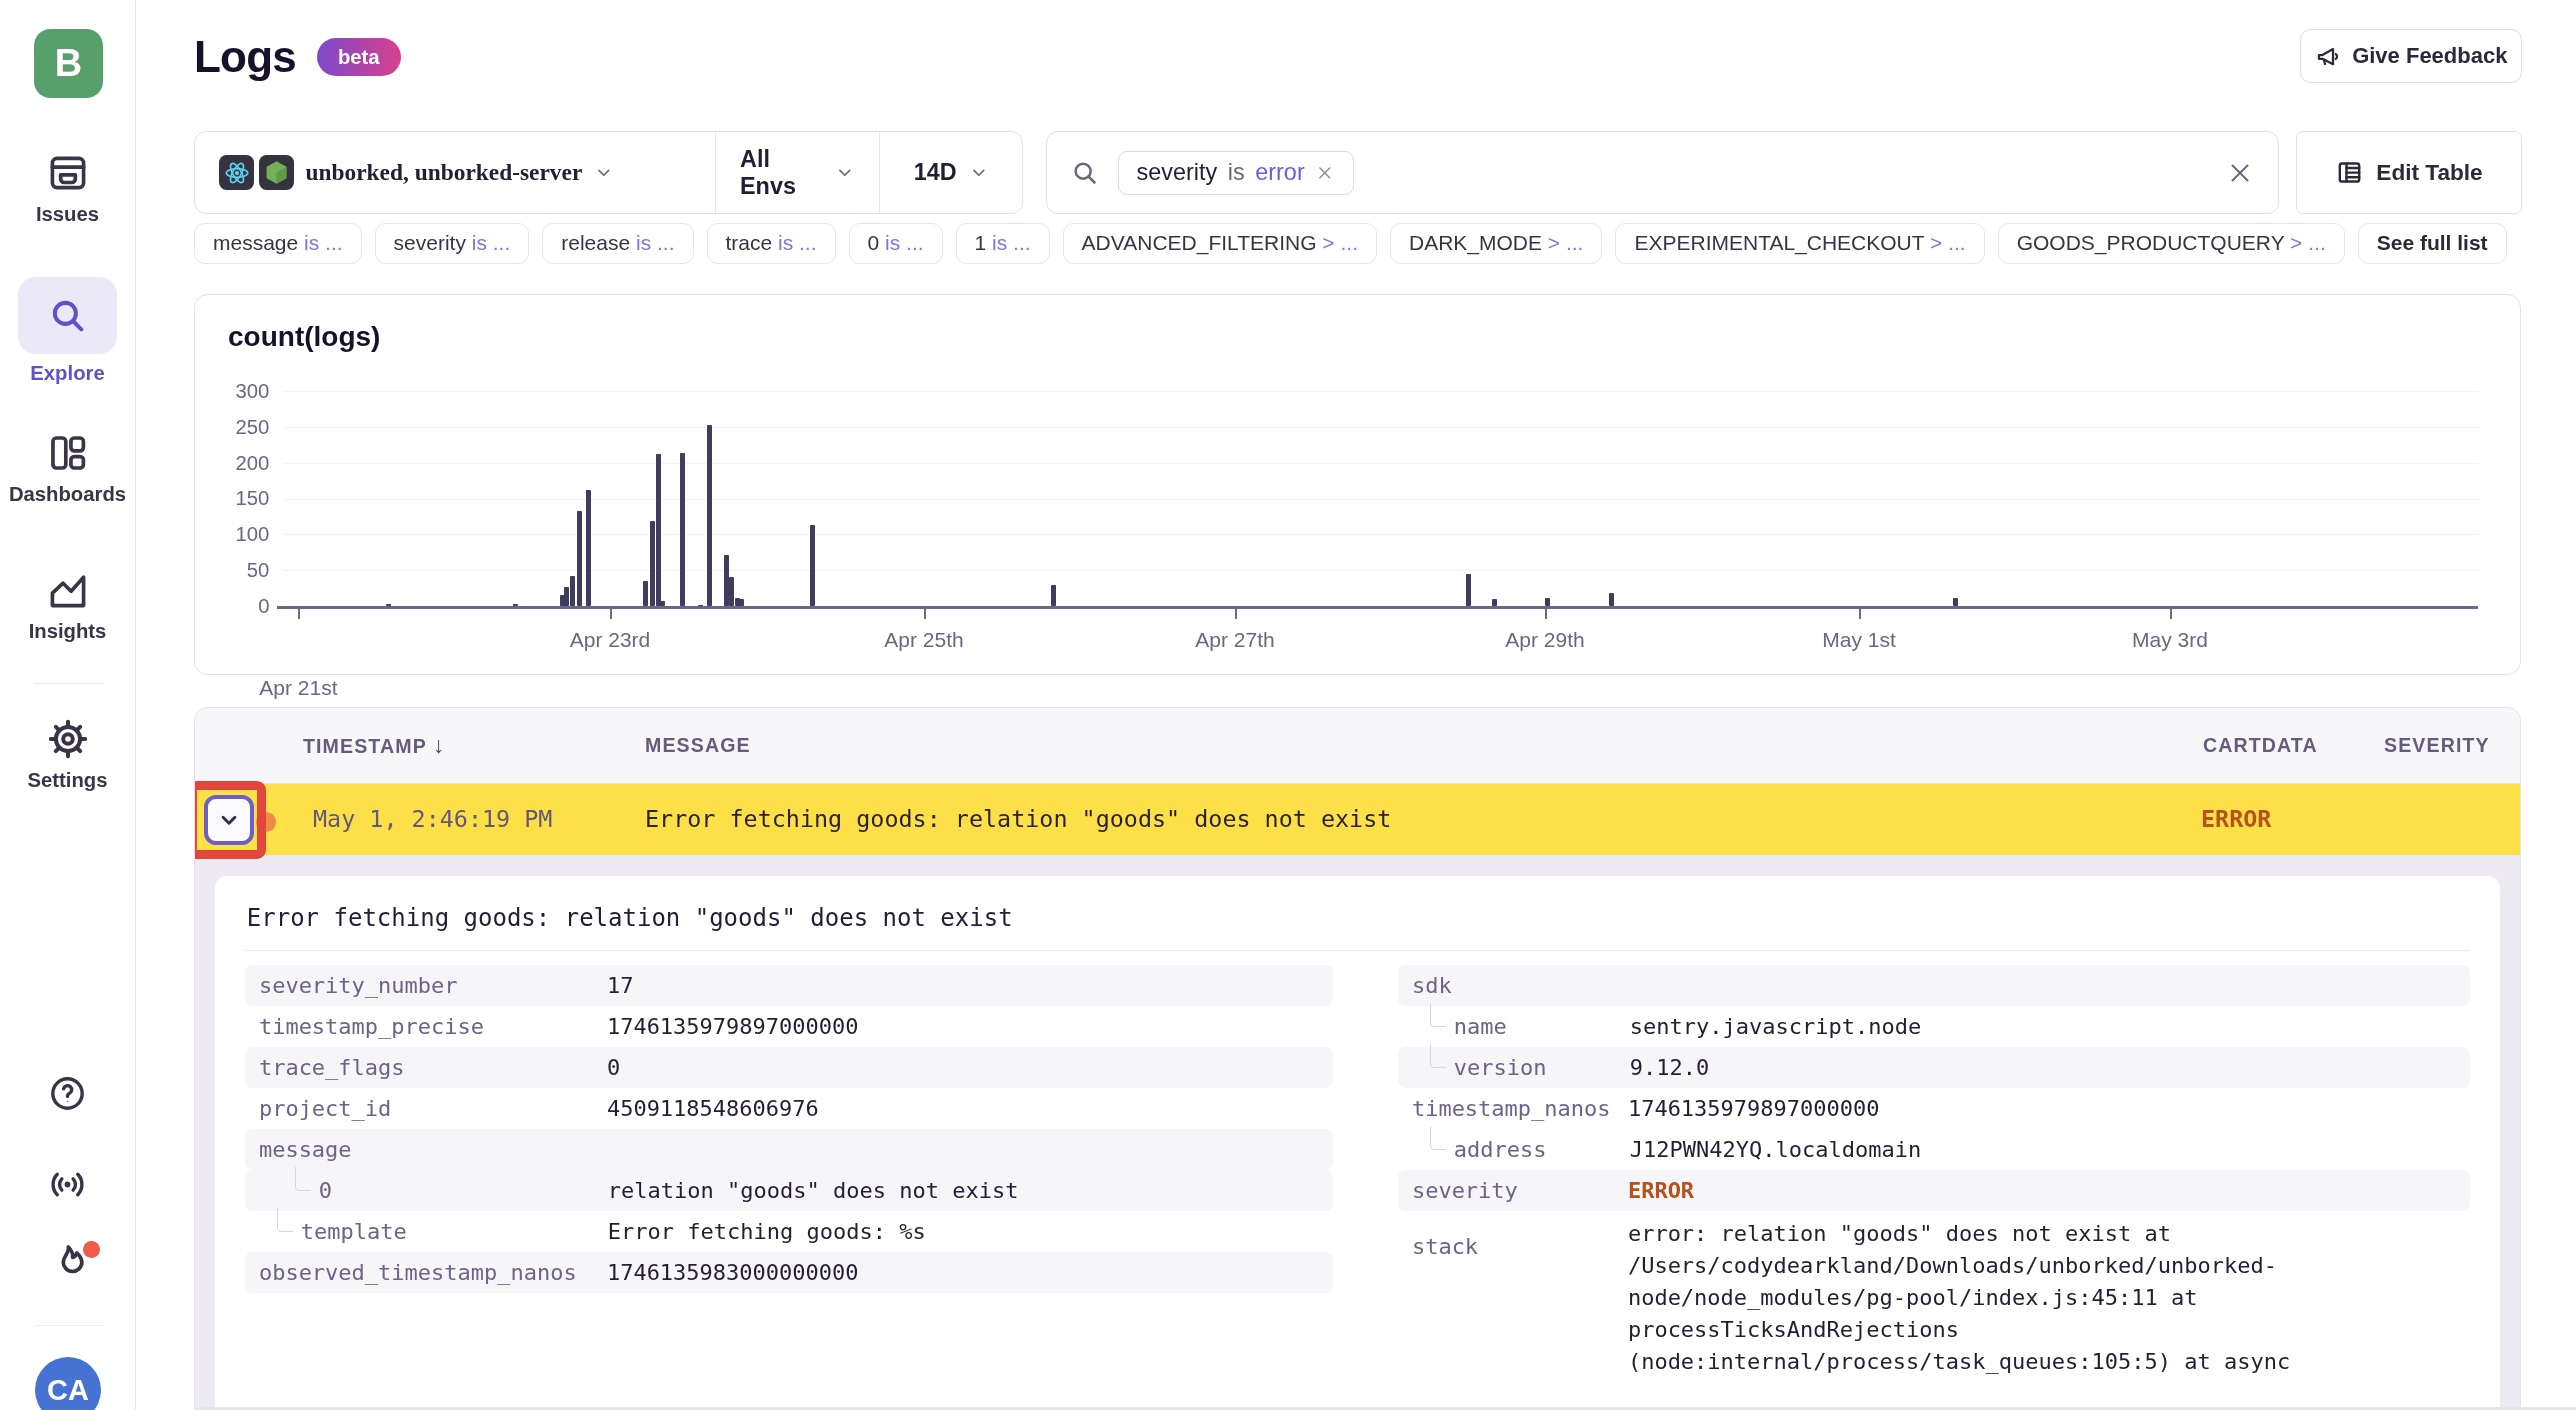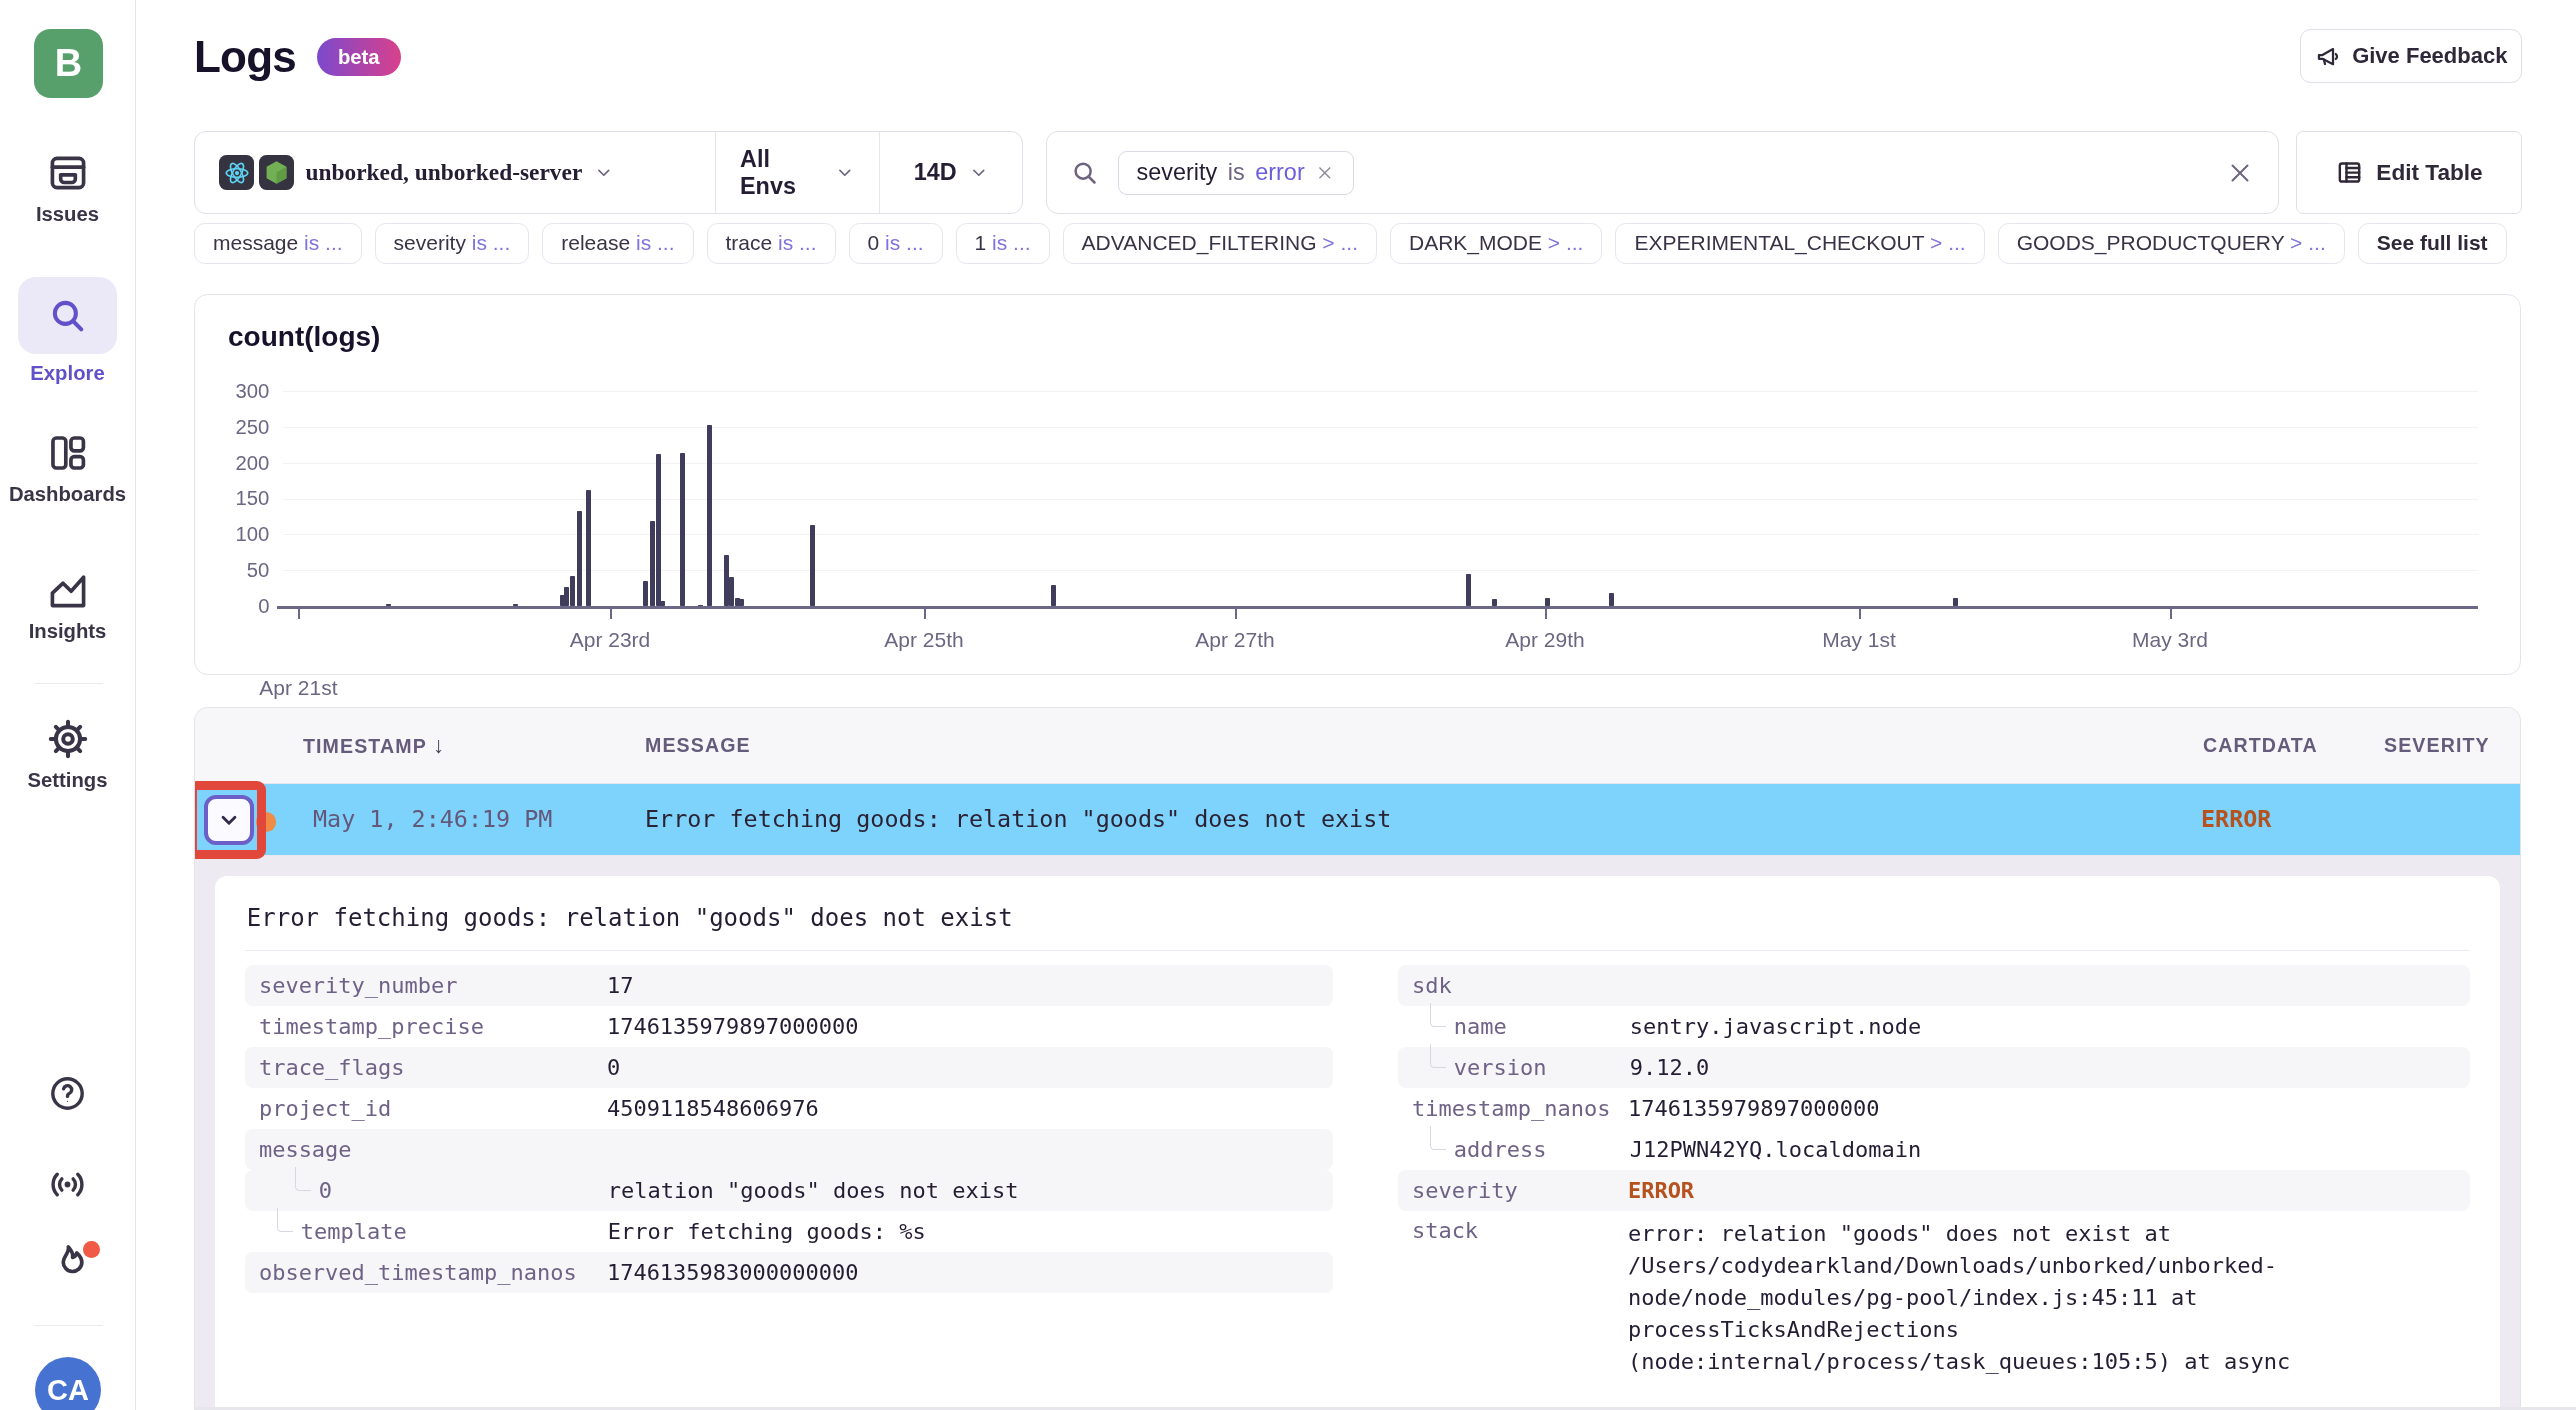--- a/index.html
+++ b/index.html
@@ -64,21 +64,21 @@
   .ylab{position:absolute;right:calc(100% + 13.6px);font-size:20.3px;color:#6c6682;width:60px;text-align:right;}
   .xtick{position:absolute;top:100%;width:1.5px;height:10.6px;background:#6b6787;margin-top:1.5px;}
   .xlab{position:absolute;top:calc(100% + 21px);transform:translateX(-50%);font-size:21px;color:#6c6682;}
 
   
   .table-card{position:absolute;left:194px;top:707px;width:2327px;height:710px;border:1.5px solid #e5e2ea;border-radius:13.6px 13.6px 0 0;
               overflow:hidden;background:#edebf1;box-sizing:border-box;}
   .thead{position:relative;height:75px;background:#f7f6f9;border-bottom:1.5px solid #e7e4ed;}
   .th{position:absolute;top:0;line-height:75px;font-size:19.6px;font-weight:bold;color:#655b7b;letter-spacing:1.1px;cursor:pointer;}
   .th .arrow{color:#4a4158;font-size:22.6px;letter-spacing:0;}
-  .trow{position:relative;height:71px;background:#7dd3fc;border-bottom:1.5px solid #e9e6ef;cursor:pointer;}
+  .trow{position:relative;height:71px;background:#fde047;border-bottom:1.5px solid #e9e6ef;cursor:pointer;}
   .cell{position:absolute;top:0;line-height:71px;font-family:"DejaVu Sans Mono",monospace;font-size:23.4px;}
   .cell.ts{left:118px;color:#64587a;}
   .cell.msg{left:450px;color:#2b2233;}
   .cell.sev{left:2006px;color:#b5521d;font-weight:bold;}
   .redbox{position:absolute;left:-7.5px;top:-3px;width:78px;height:78px;border:9.8px solid #e2473c;border-radius:9px;z-index:6;box-sizing:border-box;}
   .orangedot{position:absolute;left:61px;top:28px;width:19.6px;height:19.6px;border-radius:50%;background:#ef8a47;z-index:5;}
   .expander{position:absolute;left:9px;top:10.6px;width:50px;height:50px;border:4.5px solid #6c5fc7;border-radius:12px;background:#fbfaff;
             display:flex;align-items:center;justify-content:center;z-index:7;box-sizing:border-box;cursor:pointer;}
 
   
@@ -454,21 +454,21 @@
               <div class="kv" style="padding-left: 32px; padding-right: 13.6px;">
                 <span class="tree"></span>
                 <span class="k" style="width: 176px;">address</span>
                 <span class="v">J12PWN42YQ.localdomain</span>
               </div>
               <div class="kv shade" style="padding-left: 13.6px; padding-right: 13.6px;">
                 <span class="k" style="width: 216px;">severity</span>
                 <span class="v err">ERROR</span>
               </div>
               <div class="kv multi" style="padding-left: 13.6px; padding-right: 13.6px;">
-                <span class="k" style="width: 216px;">stack</span>
+                <span class="k" style="width: 216px; margin-top: 16px;">stack</span>
                 <span class="v">error: relation "goods" does not exist at /Users/codydearkland/Downloads/unborked/unborked-node/node_modules/pg-pool/index.js:45:11 at processTicksAndRejections (node:internal/process/task_queues:105:5) at async</span>
               </div>
             </div>
         </div>
       </div>
     </div>
   </div>
 
   <div class="bottom-strip" style="left:194px;"></div>
 </div>

